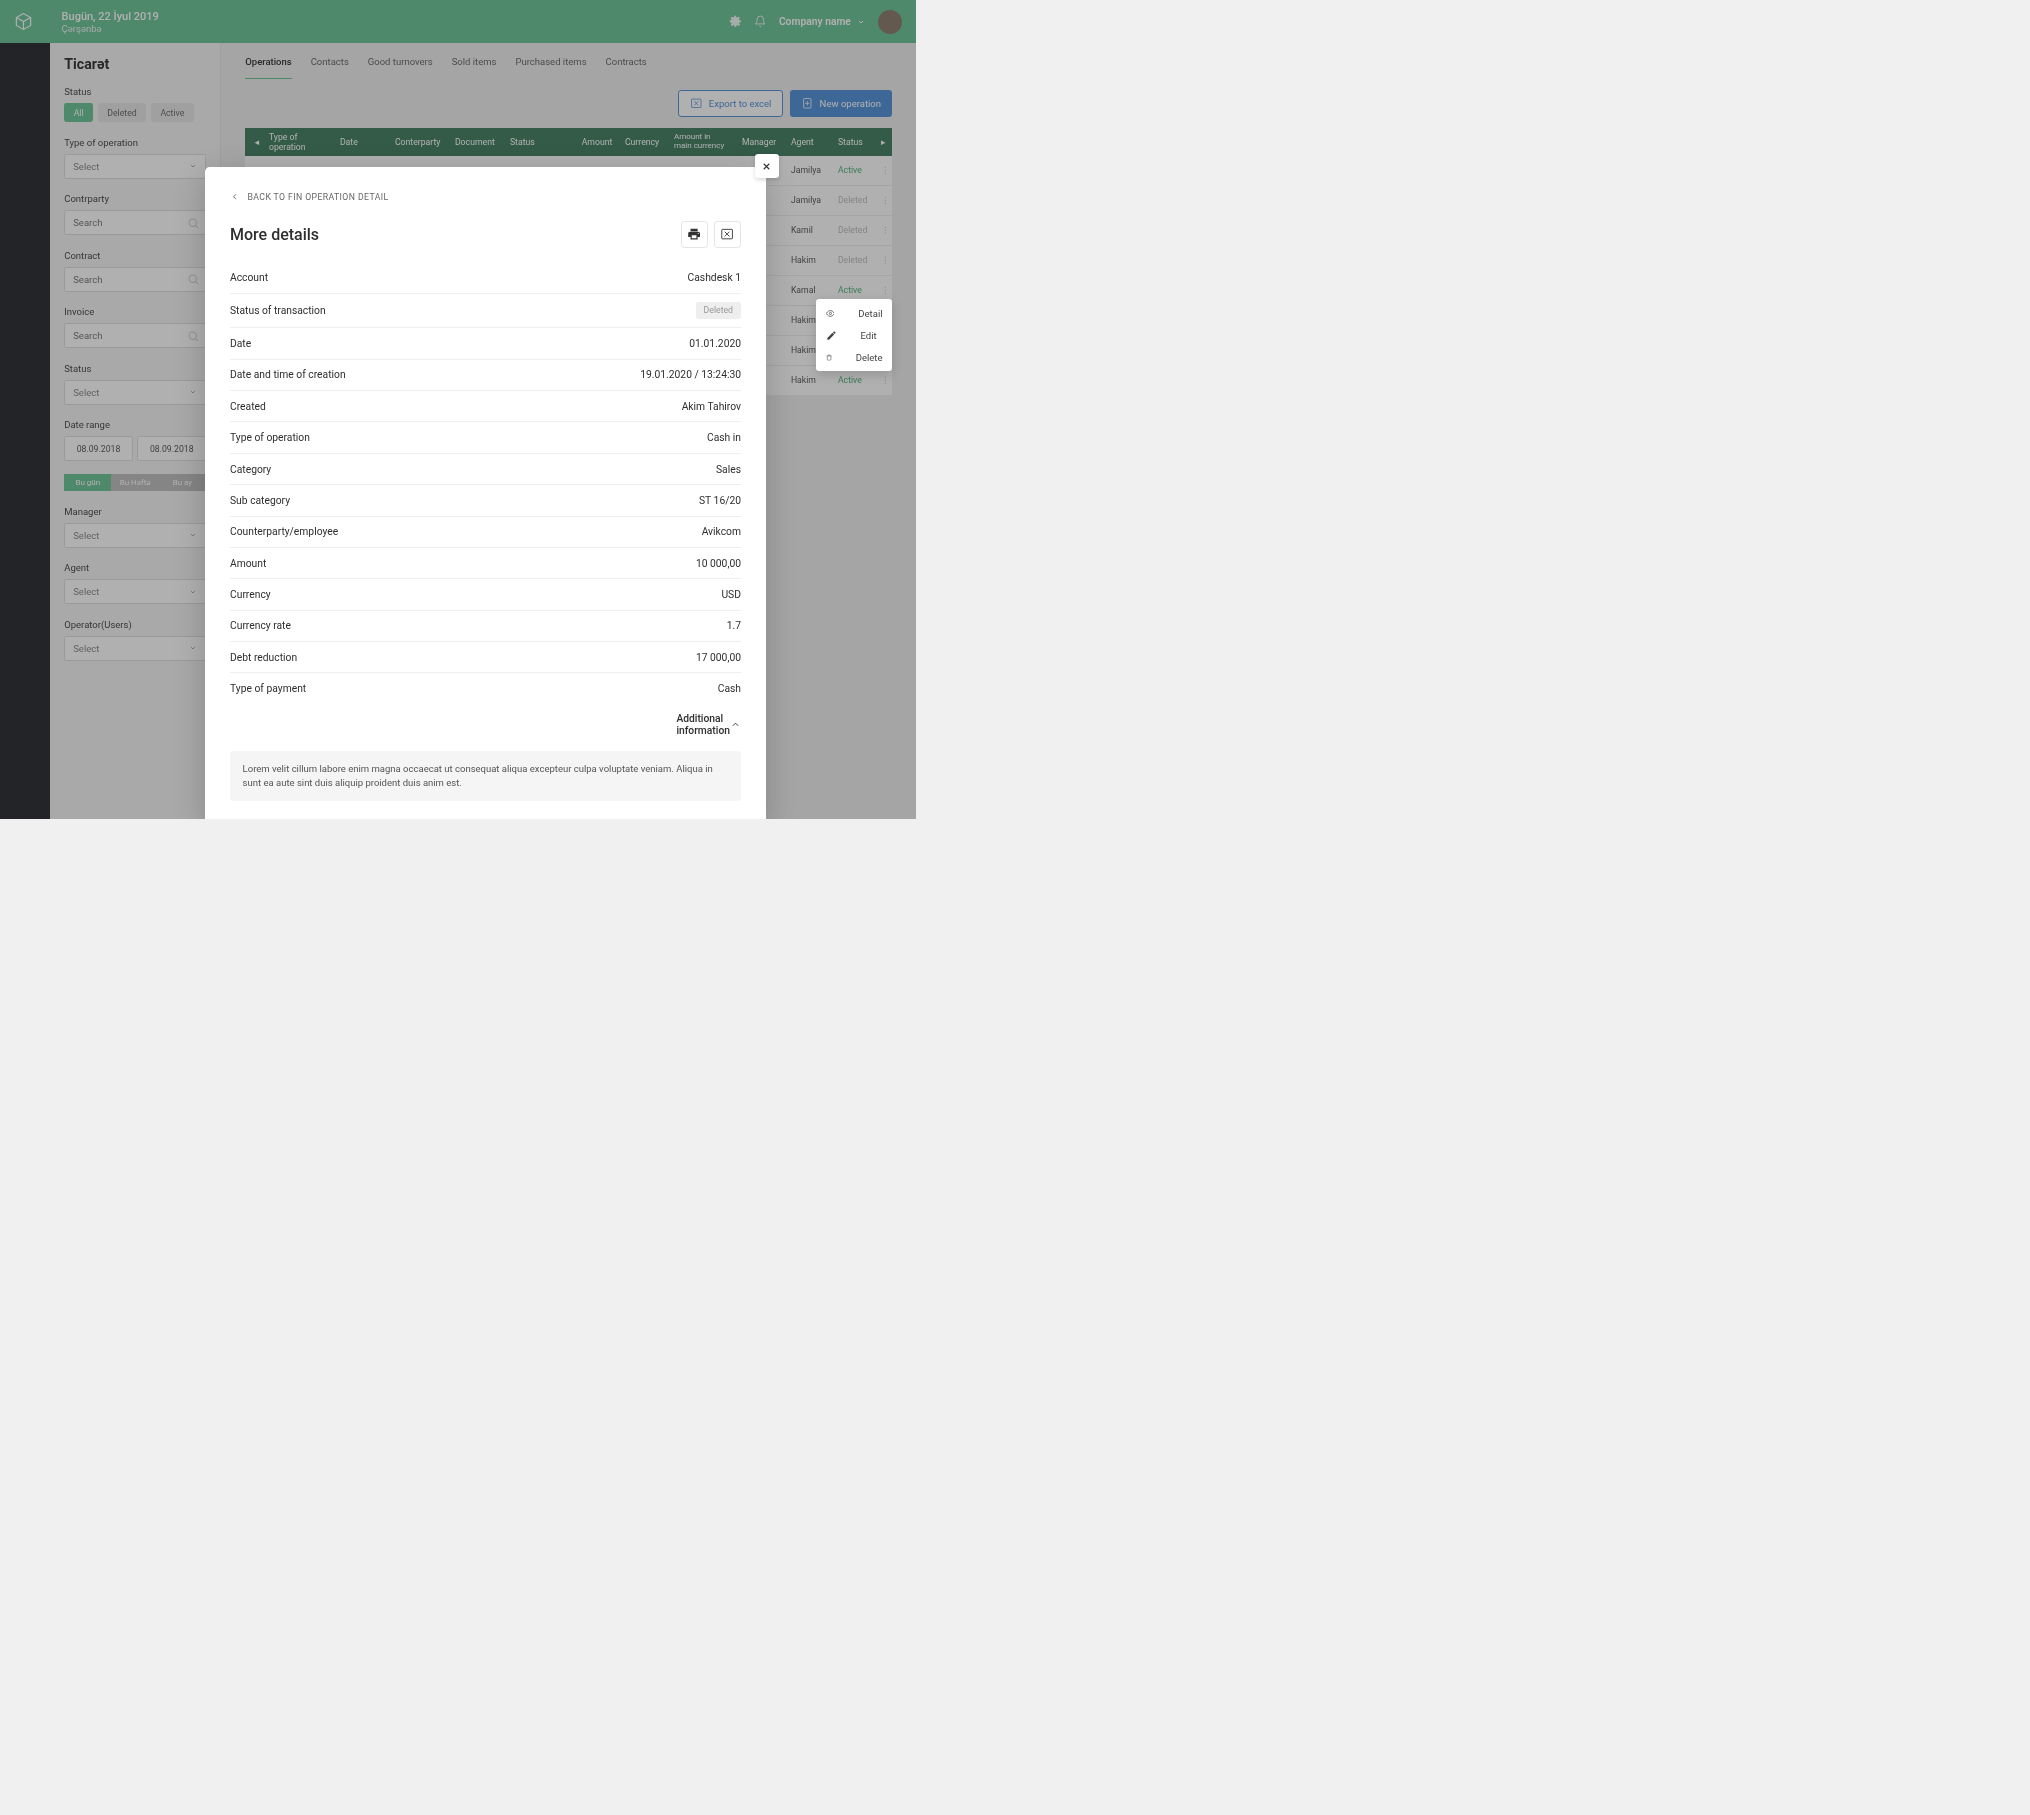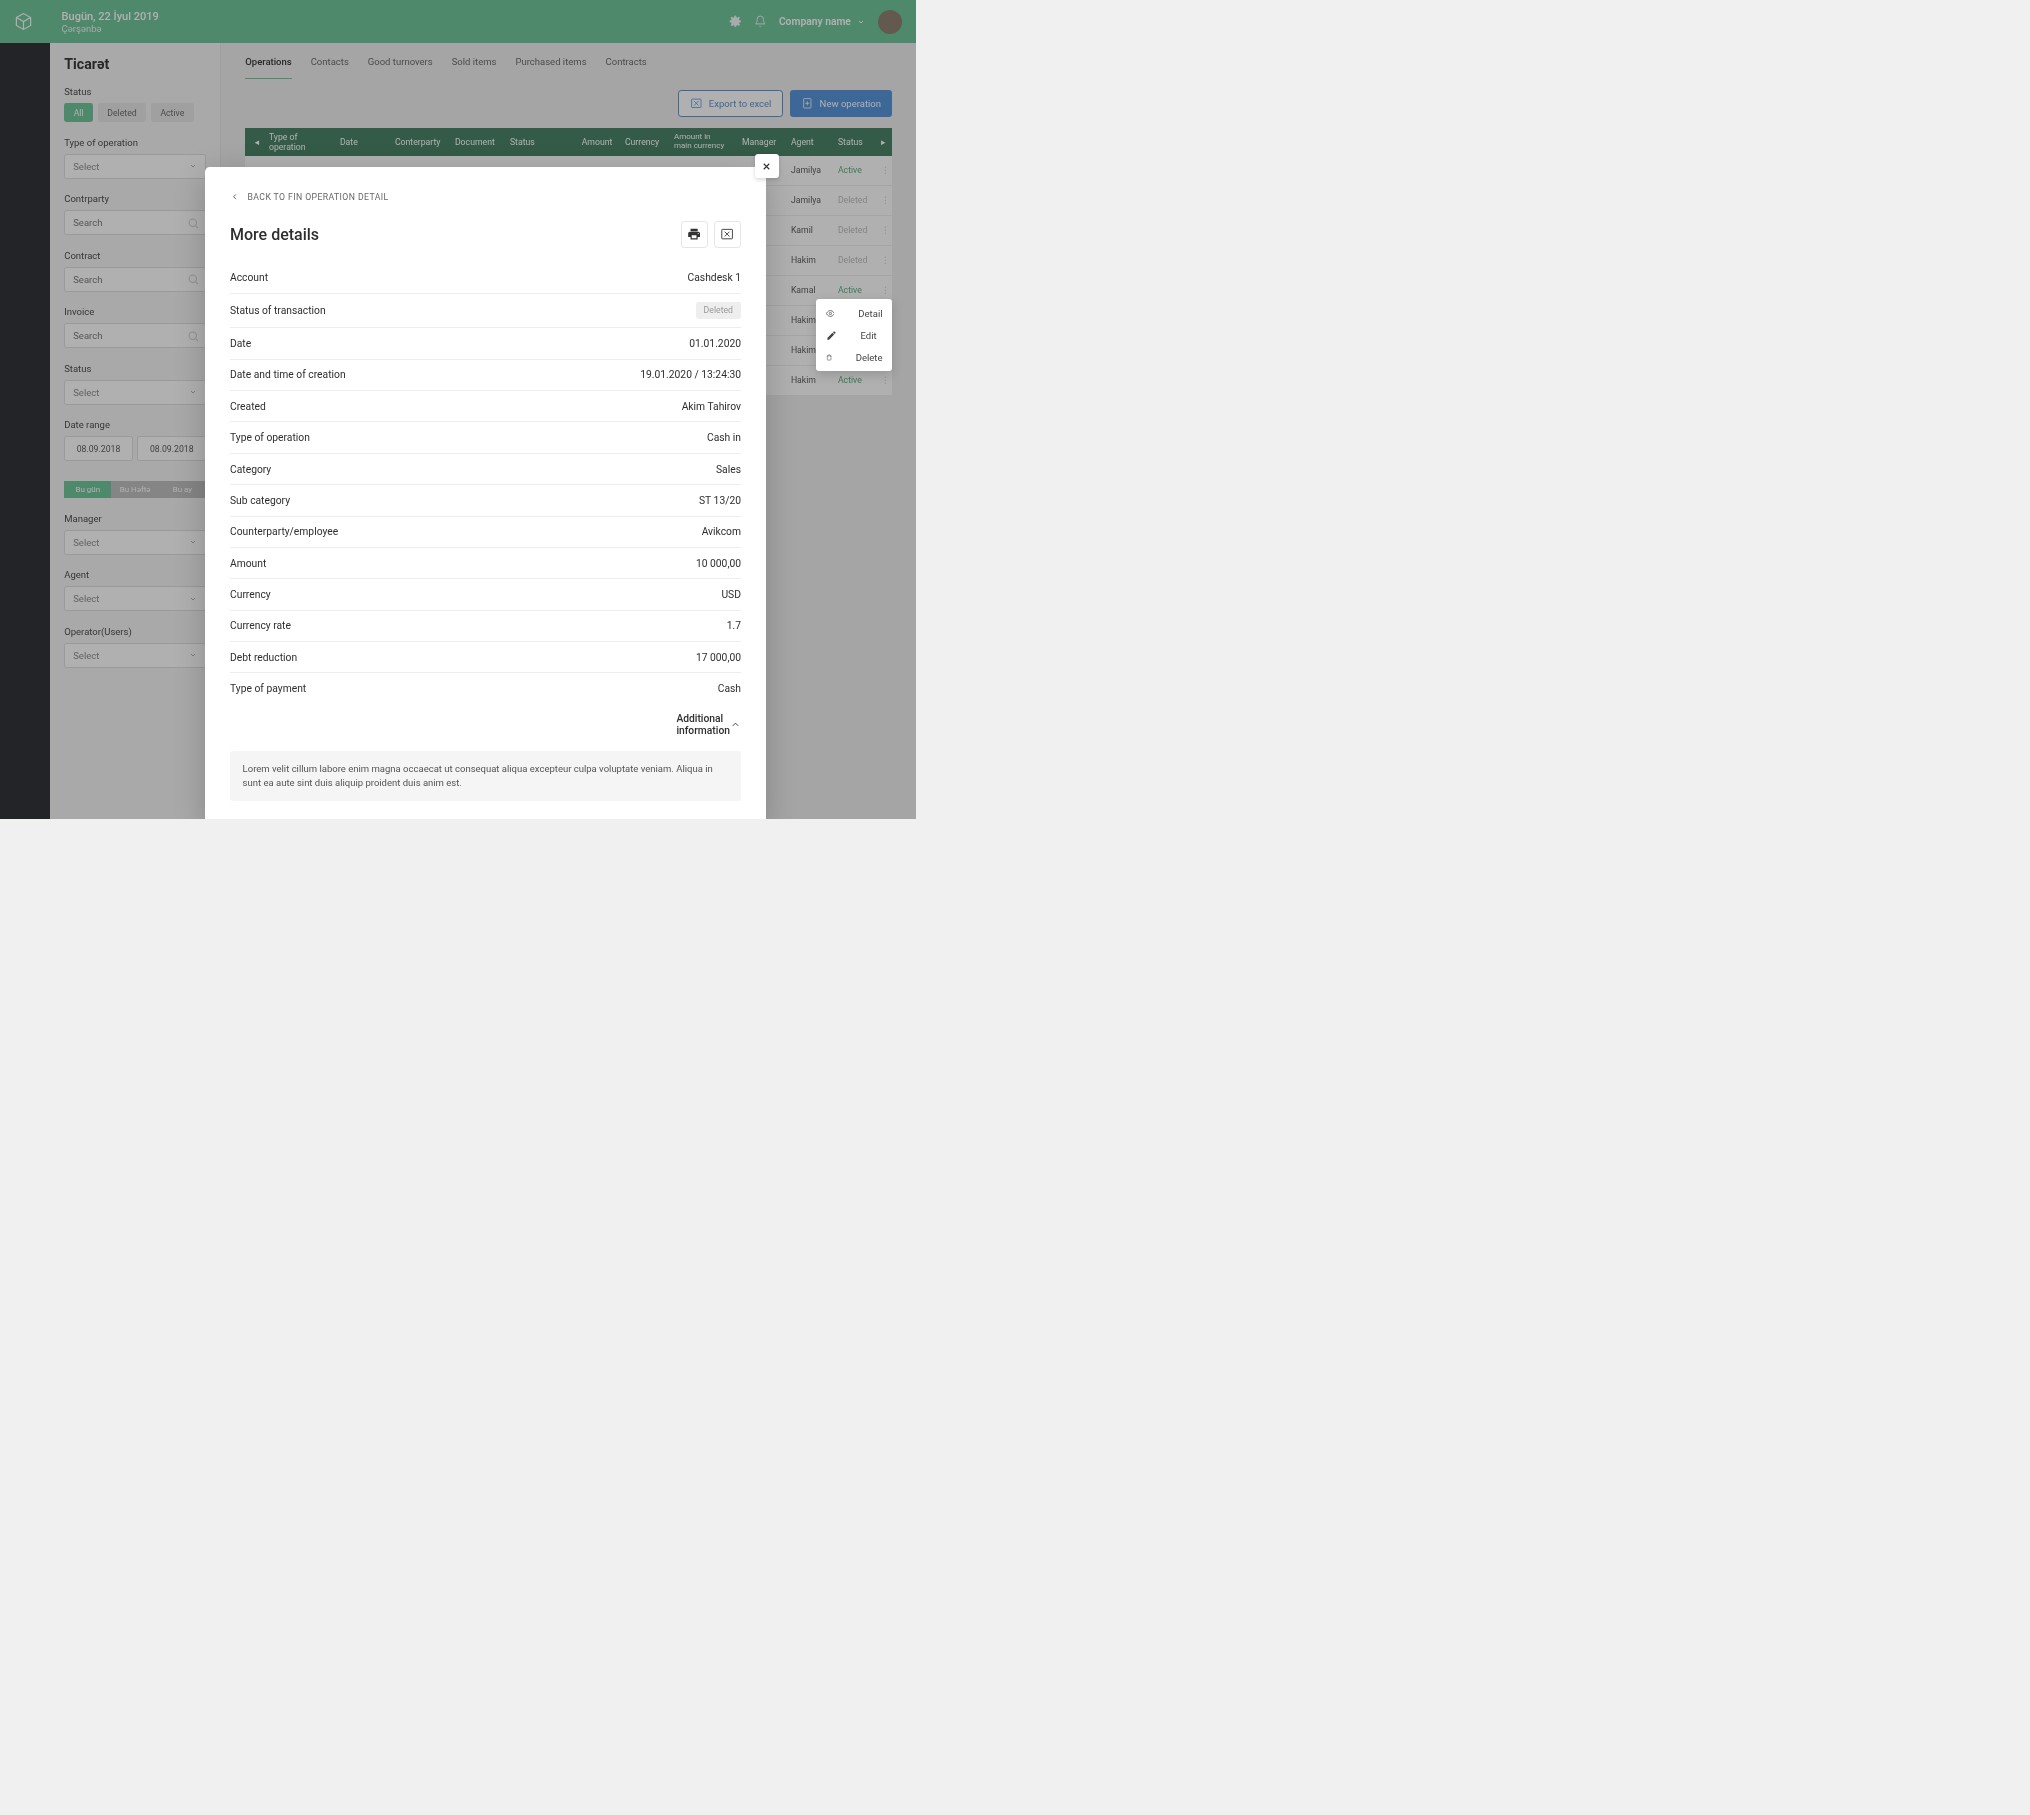--- a/index.html
+++ b/index.html
@@ -21,21 +21,21 @@
 .flabel{font-size:9.5px;color:#444;margin-bottom:6.3px}
 .seg{display:flex;gap:4.7px}
 .seg .btn{font-size:8.7px;padding:4.7px 9.5px;border:none;background:#e7e7e7;color:#666;border-radius:2.4px;cursor:pointer}
 .seg .btn.active{background:#6BC396;color:#fff}
 .sel,.inp{width:100%;height:25px;border:0.8px solid #ddd;border-radius:2.4px;background:#fff;padding:0 8px;font-size:9.5px;color:#888}
 .sel{display:flex;align-items:center;justify-content:space-between}
 .inp-wrap{position:relative}
 .inp-wrap svg{position:absolute;right:6.3px;top:6.3px;opacity:.4}
 .date-range{display:flex;gap:4.7px}
 .date-range .inp{text-align:center;font-size:8.7px;color:#555}
-.date-seg{display:flex;margin-top:20px}
+.date-seg{display:flex;margin-top:13px}
 .date-seg .btn{flex:1;font-size:8px;padding:4px 0;border:none;background:#bdbdbd;color:#fff;cursor:pointer}
 .date-seg .btn.active{background:#6BC396}
 .main{flex:1;background:#eeeeee;padding:0 0 0 0;position:relative}
 .tabs{display:flex;gap:19px;padding:12.6px 24px 0;font-size:9.5px;color:#666}
 .tab{padding-bottom:11px;cursor:pointer;border-bottom:1.6px solid transparent}
 .tab.active{color:#2e2e2e;border-bottom-color:#6BC396;font-weight:500}
 .actions{display:flex;justify-content:flex-end;gap:6.3px;padding:11px 24px}
 .btn-outline,.btn-primary{height:27px;padding:0 11px;border-radius:3.2px;font-size:9.5px;display:flex;align-items:center;gap:6.3px;cursor:pointer}
 .btn-outline{border:0.8px solid #4F8FD9;background:#fff;color:#4F8FD9}
 .btn-primary{border:none;background:#4F8FD9;color:#fff}
@@ -469,21 +469,21 @@
       <div class="detail-row">
         <span class="detail-label">Type of operation</span>
         <span>Cash in</span>
       </div>
       <div class="detail-row">
         <span class="detail-label">Category</span>
         <span>Sales</span>
       </div>
       <div class="detail-row">
         <span class="detail-label">Sub category</span>
-        <span>ST 13/20</span>
+        <span>ST 16/20</span>
       </div>
       <div class="detail-row">
         <span class="detail-label">Counterparty/employee</span>
         <span>Avikcom</span>
       </div>
       <div class="detail-row">
         <span class="detail-label">Amount</span>
         <span>10 000,00</span>
       </div>
       <div class="detail-row">

